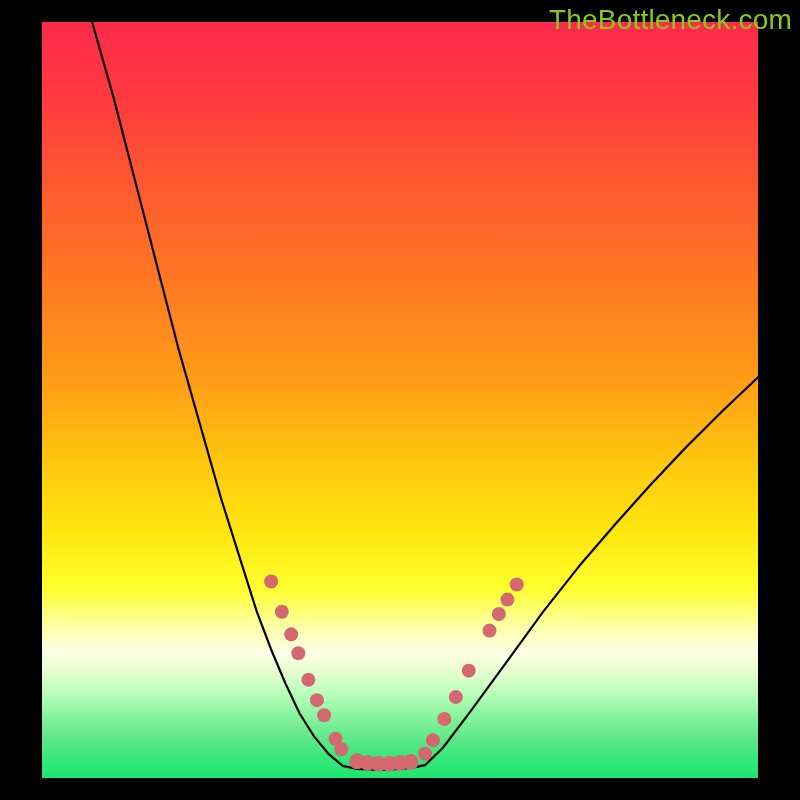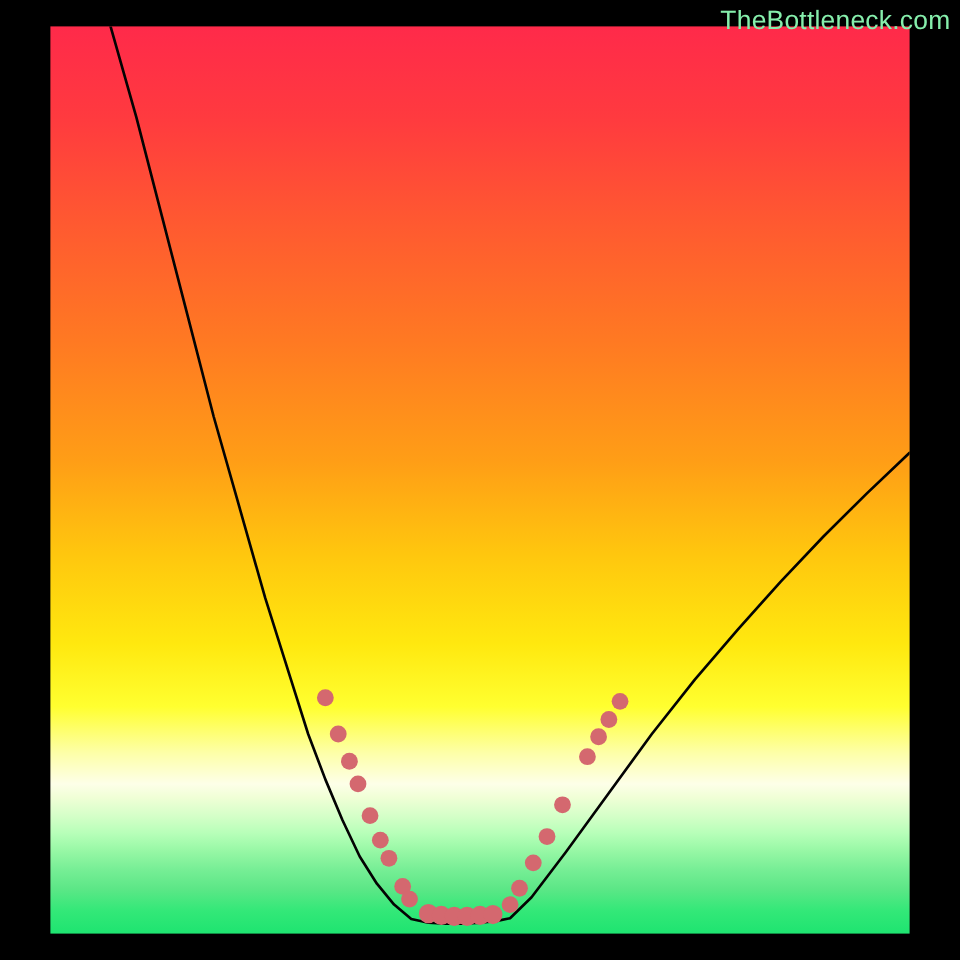--- a/index.html
+++ b/index.html
@@ -15,22 +15,22 @@
     position: absolute;
     left: 0;
     top: 0;
     width: 800px;
     height: 800px;
   }
   .watermark {
     position: absolute;
     right: 8px;
     top: 4px;
-    color: #86efac;
-    font-size: 22px;
+    color: #84cc16;
+    font-size: 28px;
     font-weight: 400;
     letter-spacing: 0.2px;
     font-family: Arial, Helvetica, sans-serif;
     -webkit-user-select: none;
     user-select: none;
   }
 </style>
 </head>
 <body>
 

